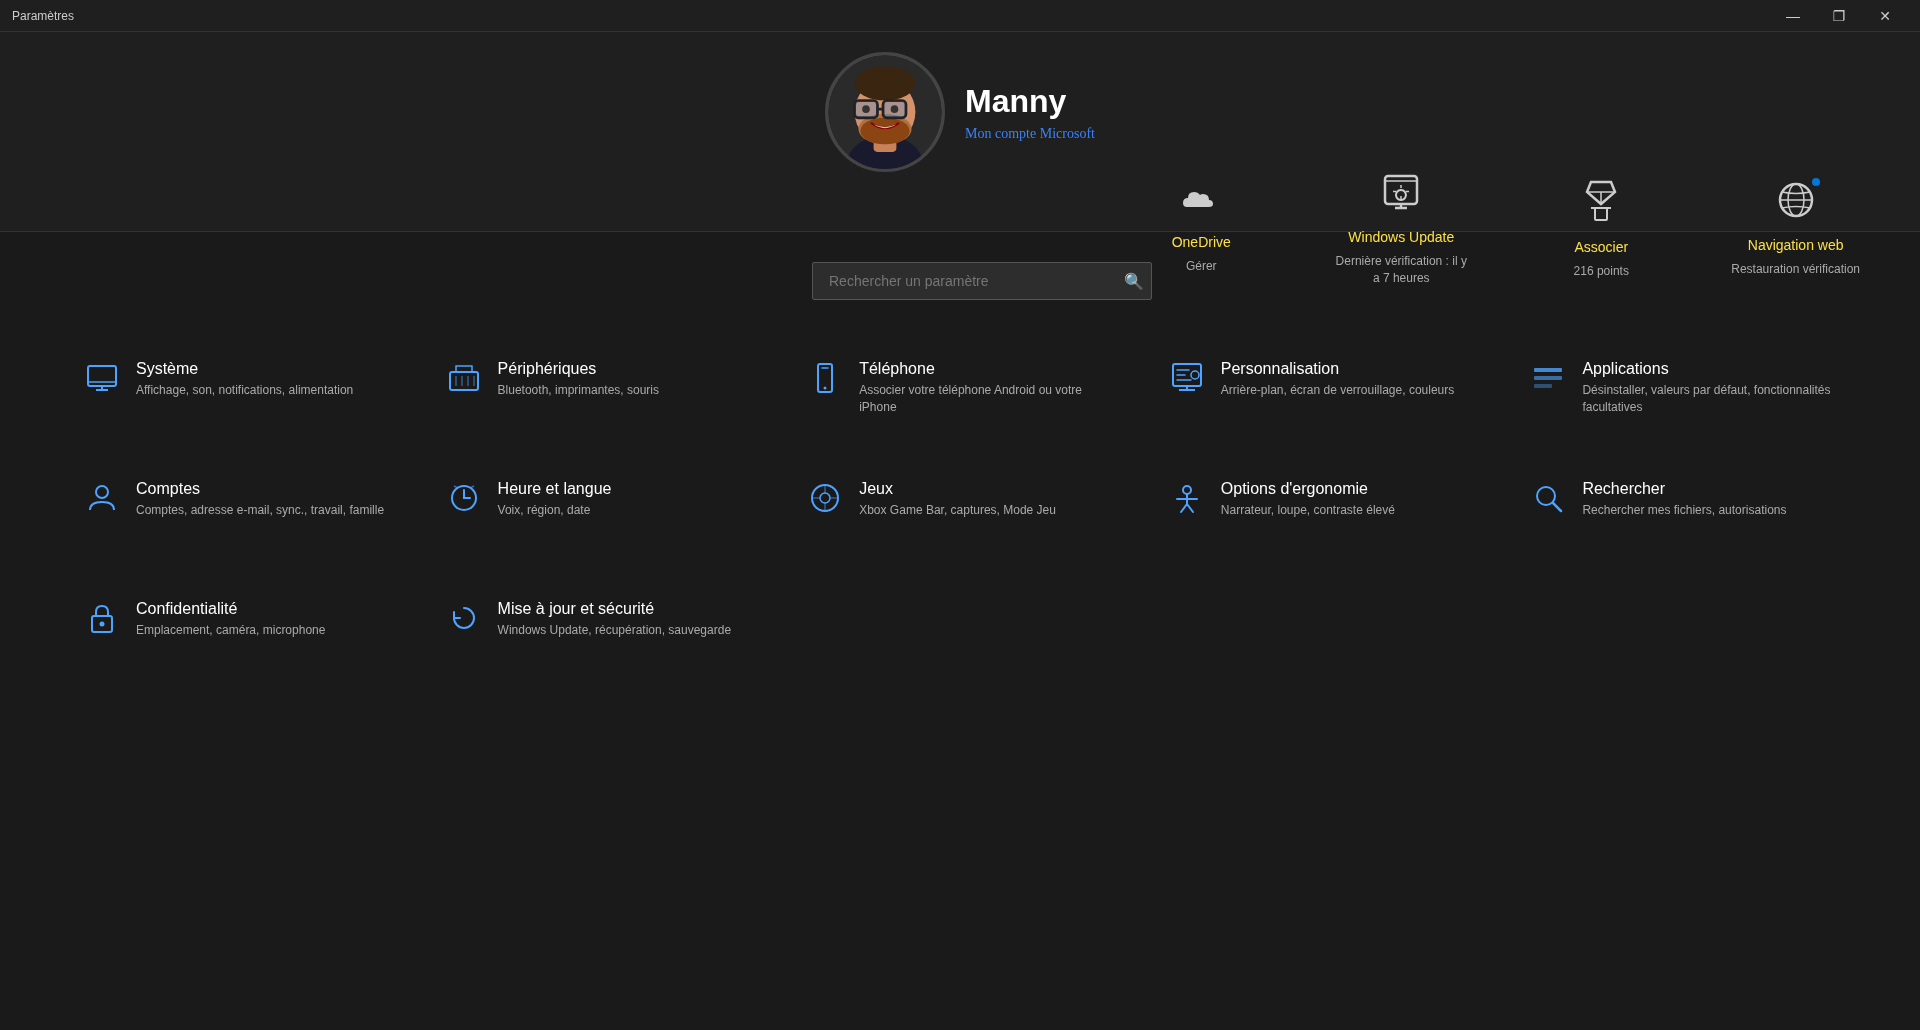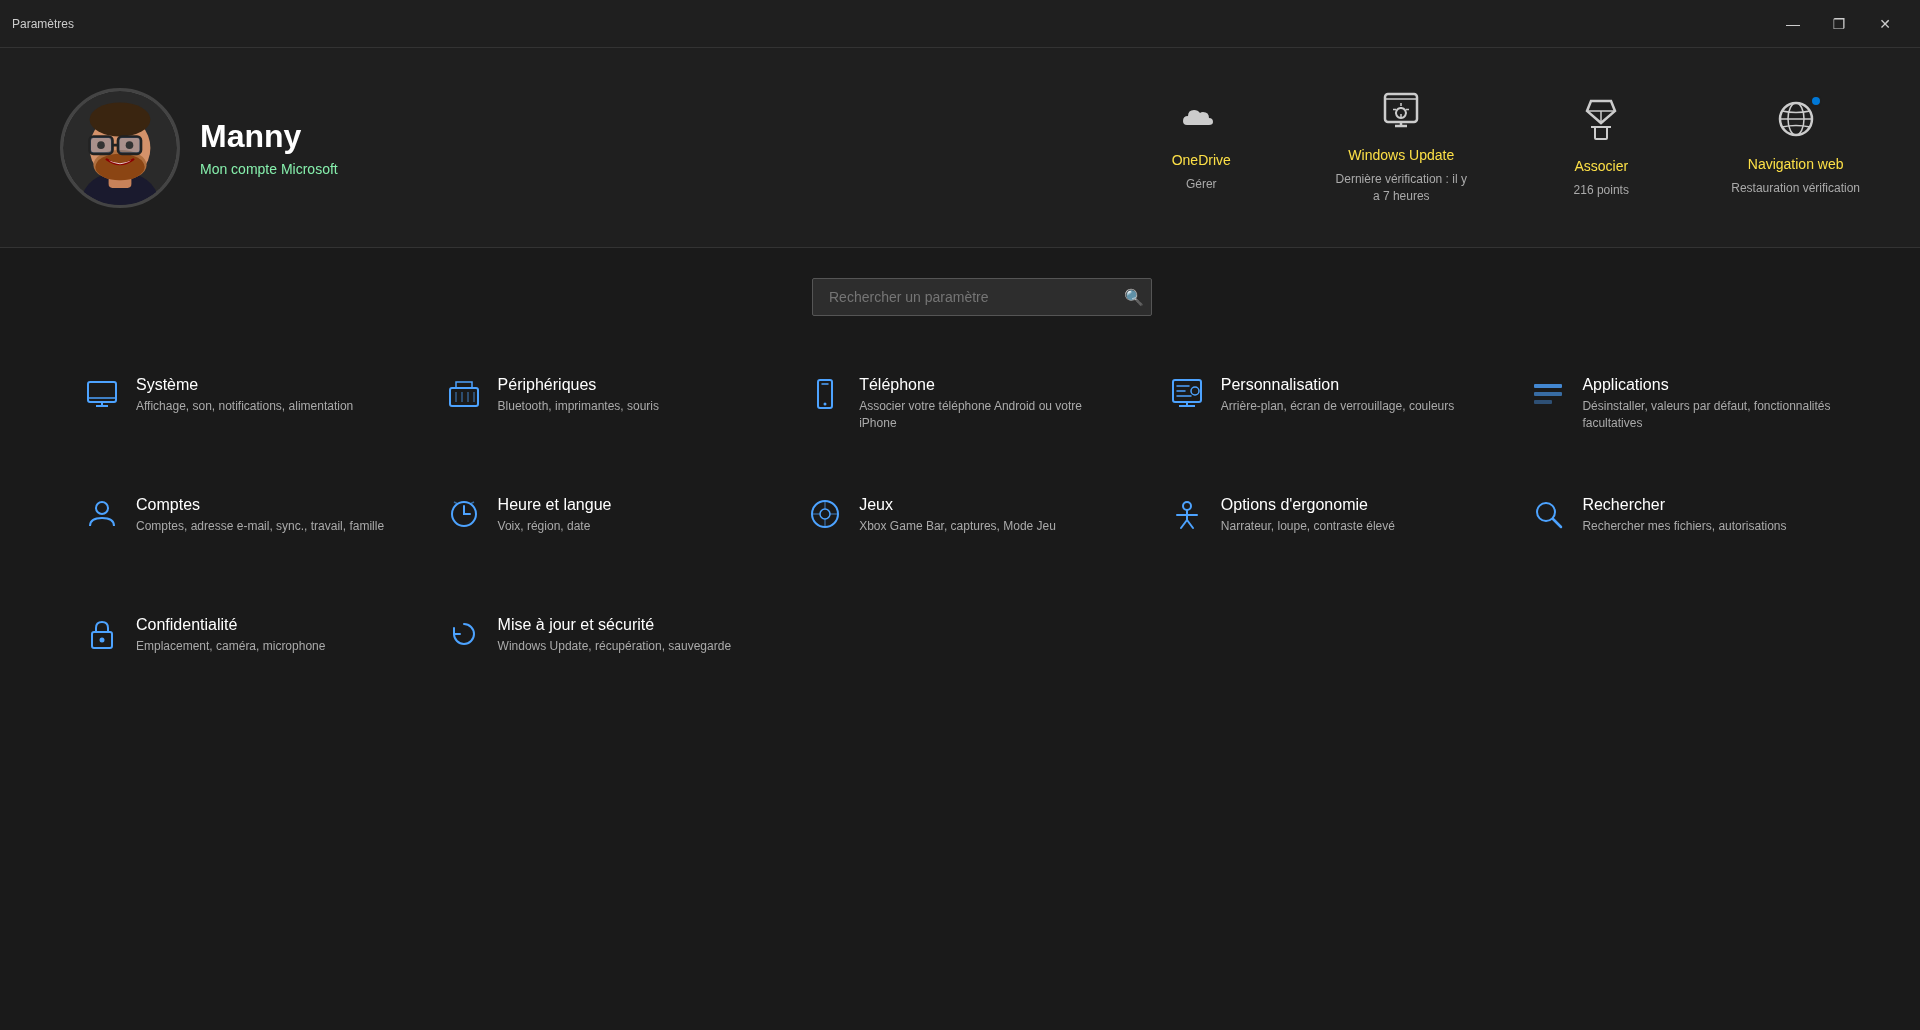--- a/index.html
+++ b/index.html
@@ -8,21 +8,21 @@
       height: 1030px;
       background: #1a1a1a;
       color: #fff;
       font-family: 'Segoe UI', Arial, sans-serif;
       overflow: hidden;
     }
 
     
     .titlebar {
       background: #1f1f1f;
-      height: 48px;
+      height: 32px;
       display: flex;
       align-items: center;
       justify-content: space-between;
       padding: 0 12px;
       border-bottom: 1px solid #333;
     }
     .titlebar-title {
       font-size: 12px;
       color: #ccc;
     }
@@ -45,20 +45,21 @@
 
     
     .header {
       background: #1f1f1f;
       padding: 20px 60px;
       display: flex;
       align-items: center;
       gap: 0;
       height: 200px;
       border-bottom: 1px solid #333;
+      flex-direction: column;
     }
     .user-section {
       display: flex;
       align-items: center;
       gap: 20px;
       flex: 0 0 auto;
     }
     .avatar {
       width: 120px;
       height: 120px;
@@ -78,22 +79,23 @@
       flex-direction: column;
       gap: 6px;
     }
     .user-name {
       font-size: 32px;
       font-weight: 600;
       color: #fff;
     }
     .user-account {
       font-size: 14px;
-      color: #86efac;
+      color: #3b82f6;
       cursor: pointer;
+      font-family: Liberation Serif, serif;
     }
 
     
     .quick-links {
       display: flex;
       align-items: center;
       gap: 80px;
       margin-left: auto;
     }
     .quick-link {

